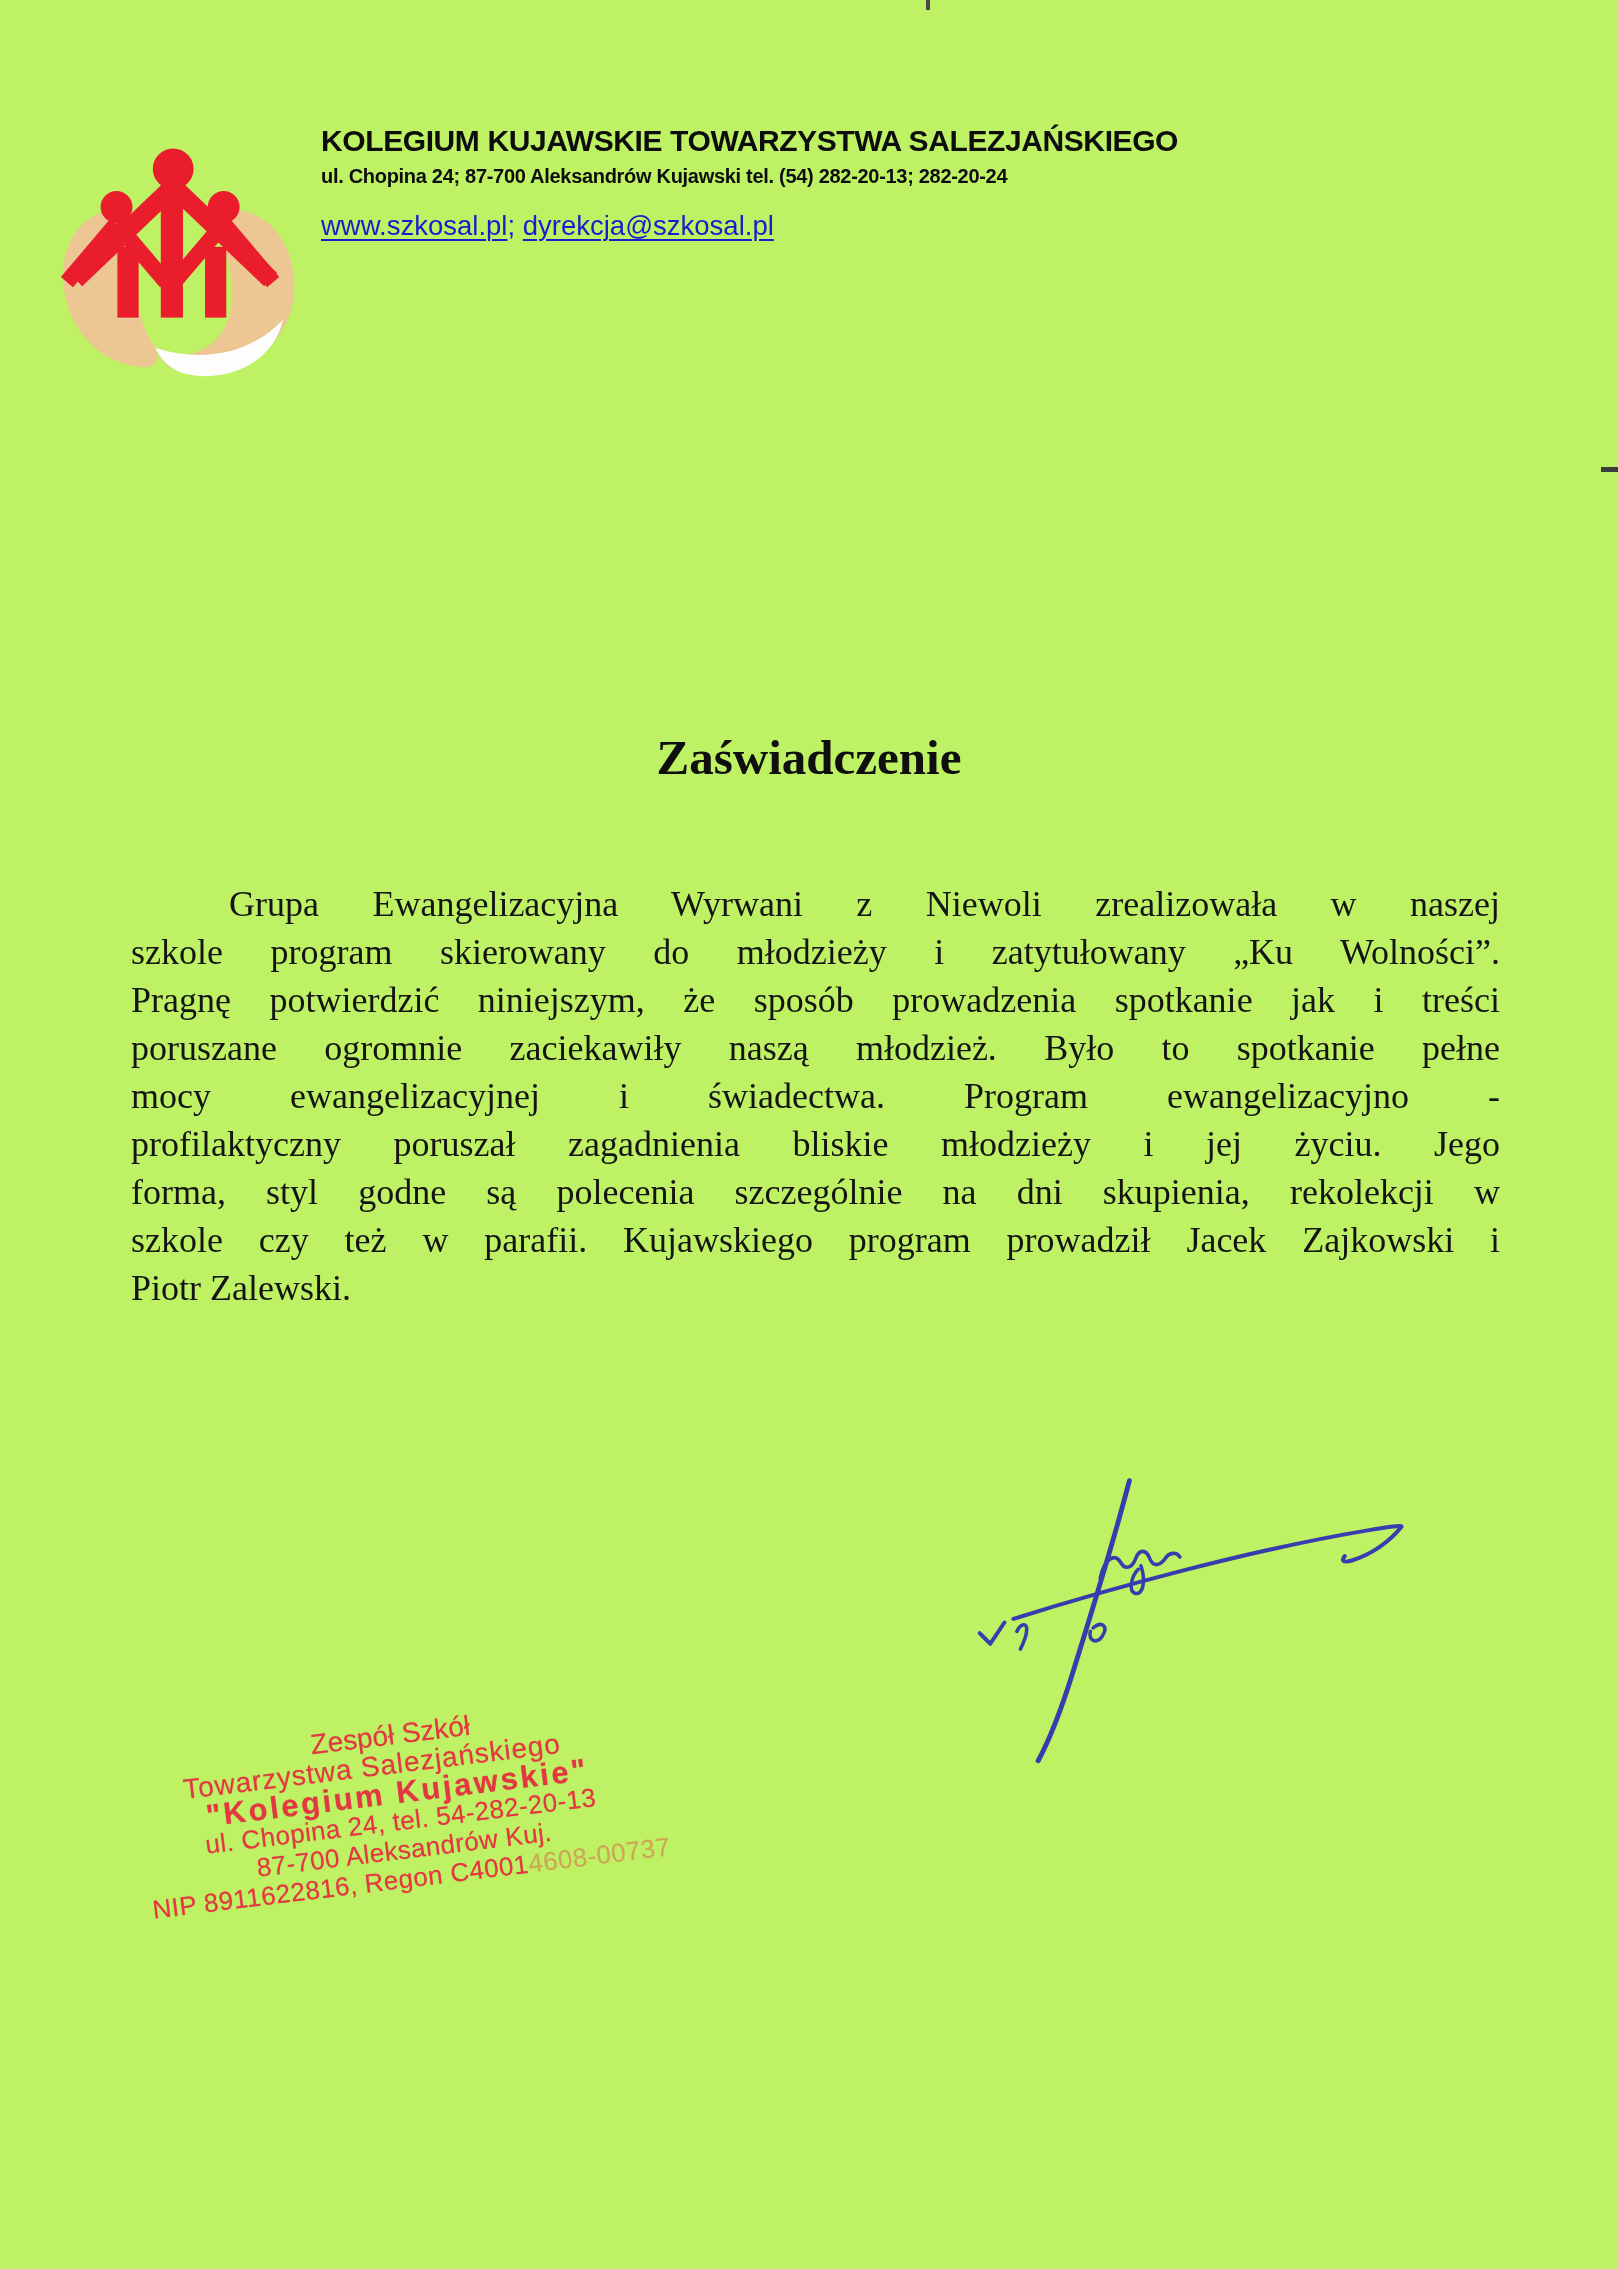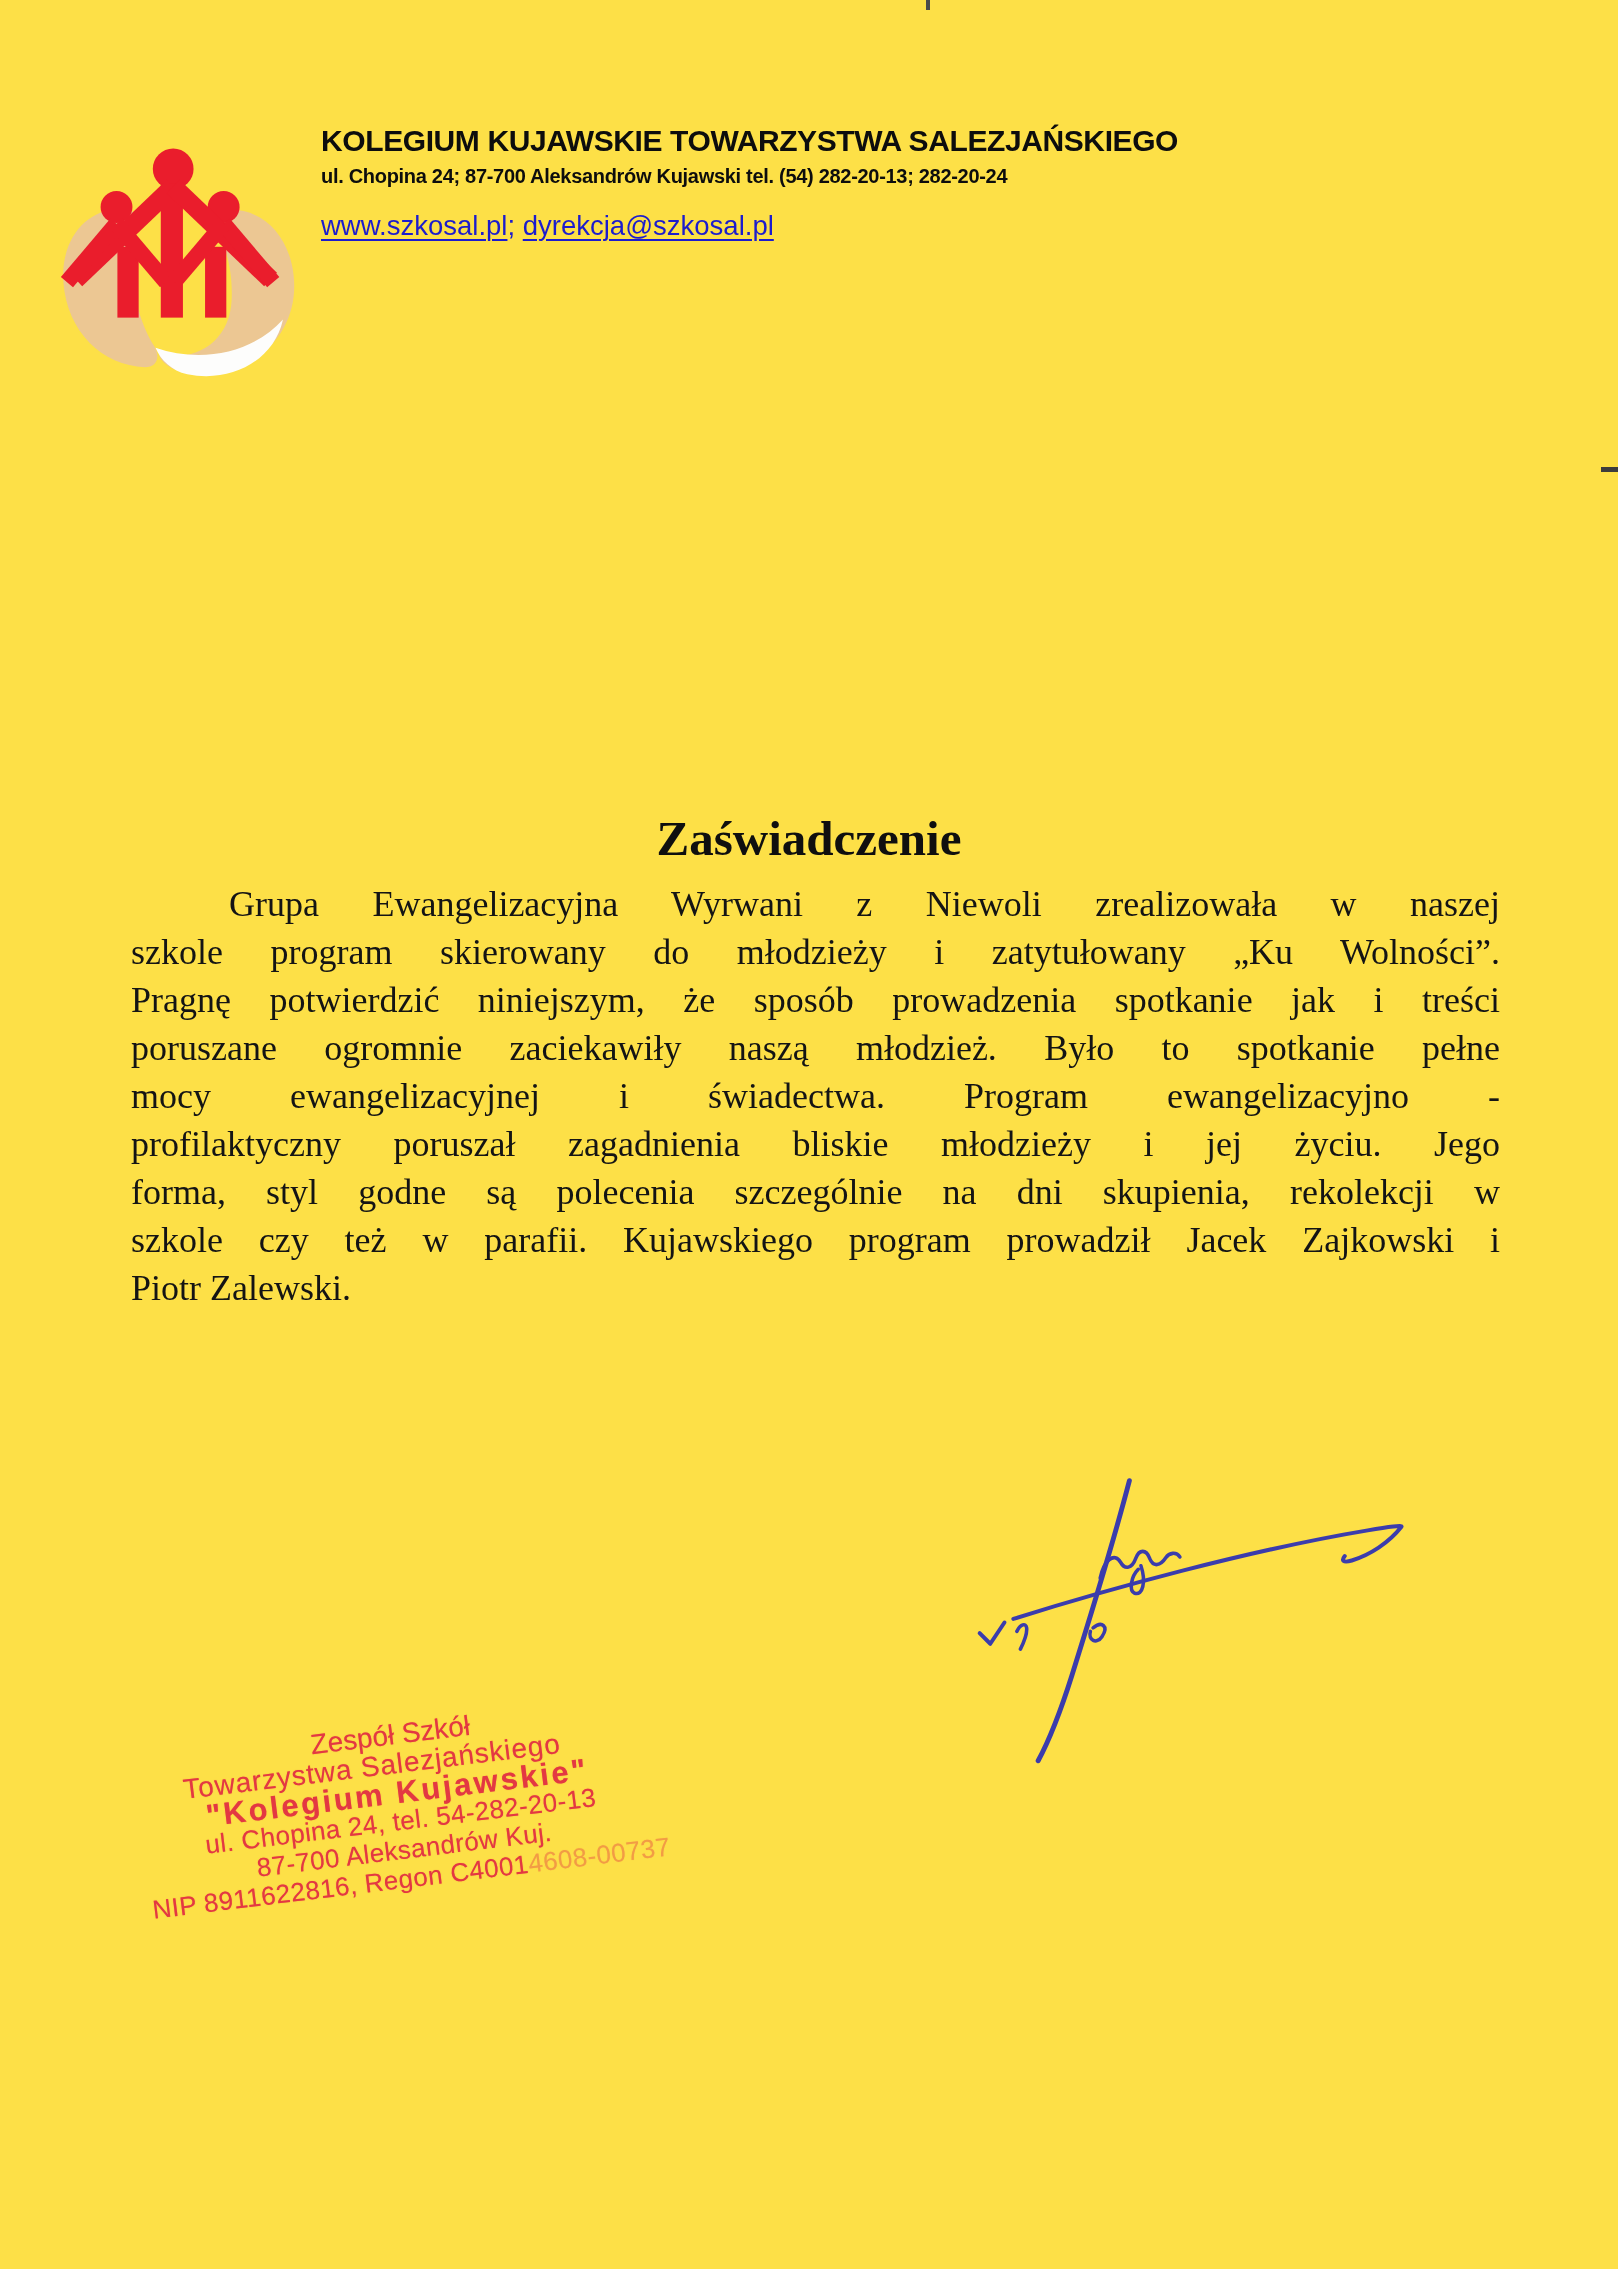--- a/index.html
+++ b/index.html
@@ -1,34 +1,34 @@
 <!DOCTYPE html>
 <html style="font-size:14px"><head>
 <meta charset="utf-8">
 <style>
   html,body{margin:0;padding:0;background:#fdfdfc;}
-  .page{position:relative;width:1618px;height:2270px;background:#fde047;overflow:hidden;
+  .page{position:relative;width:1618px;height:2270px;background:#bef264;overflow:hidden;
         font-family:"Liberation Sans",sans-serif;color:#161616;}
 
   
   .artifact-top{position:absolute;left:926px;top:0;width:4.4px;height:9.8px;background:#4a4a4a;}
   .artifact-right{position:absolute;left:1601px;top:467px;width:17px;height:5.3px;background:#3c3c3c;}
 
   
   .logo-svg{position:absolute;left:51px;top:142px;width:255px;height:245px;}
   .org-name{position:absolute;left:321px;top:126px;font-weight:bold;font-size:30px;line-height:30px;
             color:#0d0d0d;white-space:nowrap;letter-spacing:-0.4px;}
   .org-addr{position:absolute;left:321px;top:163px;font-weight:bold;font-size:20px;line-height:27.5px;
             color:#0d0d0d;white-space:nowrap;letter-spacing:-0.3px;}
   .org-links{position:absolute;left:321px;top:199px;font-size:27.5px;line-height:30px;color:#1c1ccd;white-space:nowrap;margin-top:12px;}
   .org-links a{color:#1c1ccd;text-decoration:underline;text-decoration-thickness:1.8px;text-underline-offset:3.5px;cursor:pointer;}
   .org-links .sep{text-decoration:none;}
 
   
-  .doc-title{position:absolute;left:0;top:810px;width:1618px;text-align:center;
+  .doc-title{position:absolute;left:0;top:729px;width:1618px;text-align:center;
              font-family:"Liberation Serif",serif;font-weight:bold;font-size:49px;color:#0f0f0f;}
 
   
   .doc-body{position:absolute;left:131px;top:880px;width:1369px;
             font-family:"Liberation Serif",serif;font-size:36px;line-height:48px;color:#141414;}
   .bline{text-align:justify;text-align-last:justify;}
   .bline.first{text-indent:98px;}
   .bline.last{text-align-last:left;}
 
   

